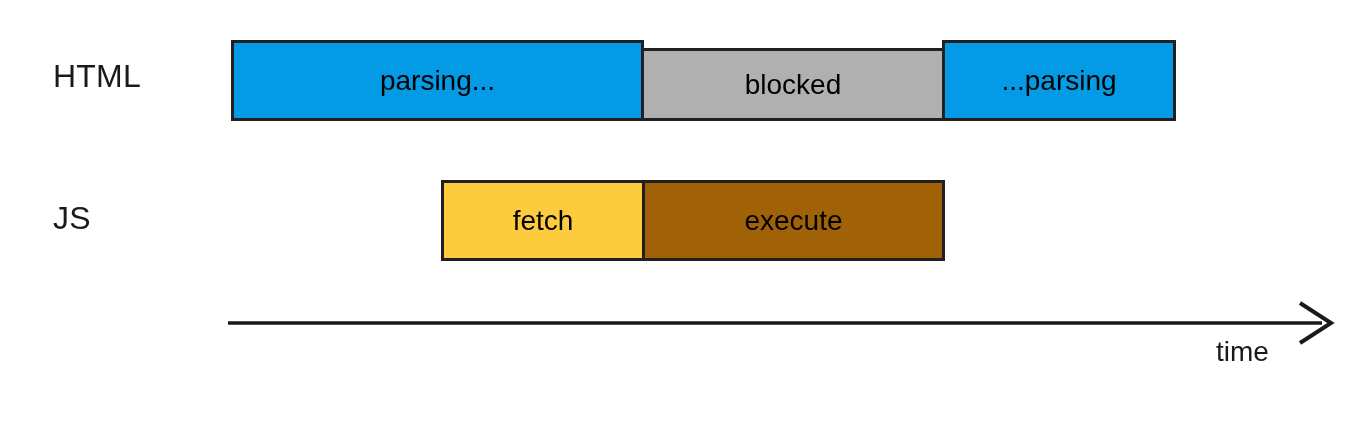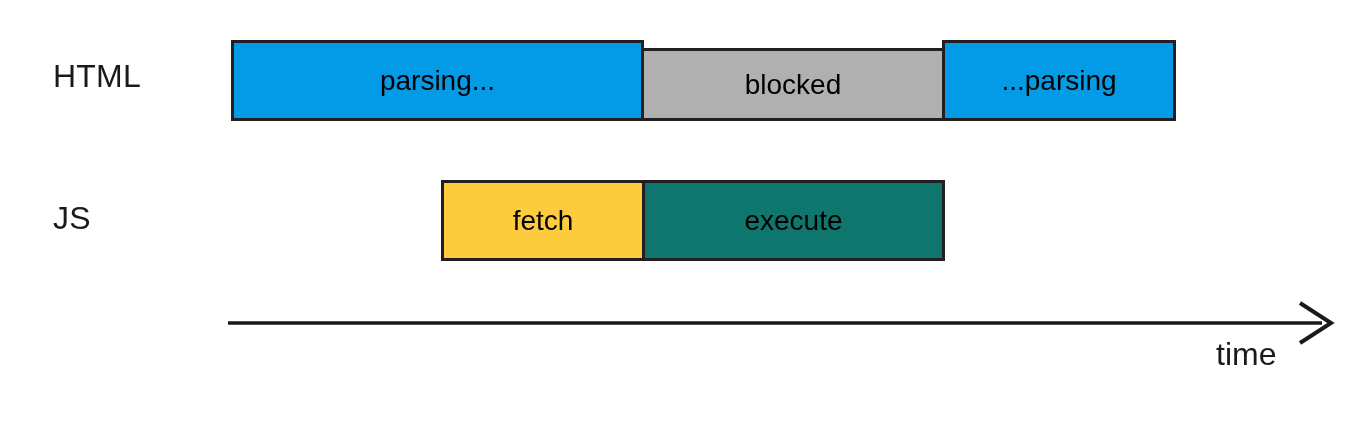--- a/index.html
+++ b/index.html
@@ -68,21 +68,21 @@
     width: 1112px;
     height: 46px;
   }
   #time-axis svg {
     display: block;
   }
   #time-caption {
     position: absolute;
     left: 1212px;
     top: 338px;
-    font-size: 32px;
+    font-size: 28px;
     line-height: 1;
     color: #1a1a1a;
     white-space: nowrap;
   }
 </style>
 </head>
 <body>
 
 <div id="stage">
 
@@ -91,21 +91,21 @@
   <div class="track" id="track-html">
     <div class="segment" style="width:413px; background:#039be5;">parsing...</div>
     <div class="segment" style="width:304px; background:#b0b0b0;margin-top:8px;">blocked</div>
     <div class="segment" style="width:234px; background:#039be5;text-align:right;">...parsing</div>
   </div>
 
   <div class="row-label" id="label-js">JS</div>
 
   <div class="track" id="track-js">
     <div class="segment" style="width:204px; background:#fdcb3e;">fetch</div>
-    <div class="segment" style="width:303px; background:#0f766e;">execute</div>
+    <div class="segment" style="width:303px; background:#a16207;">execute</div>
   </div>
 
   <div id="time-axis">
     <svg width="1112" height="46" viewBox="0 0 1112 46">
       <line x1="2" y1="23" x2="1096" y2="23" stroke="#1a1a1a" stroke-width="3.5" stroke-linecap="butt"></line>
       <polyline points="1074,3 1105,23 1074,43" fill="none" stroke="#1a1a1a" stroke-width="4" stroke-linecap="butt" stroke-linejoin="miter"></polyline>
     </svg>
   </div>
 
   <div id="time-caption">time</div>

